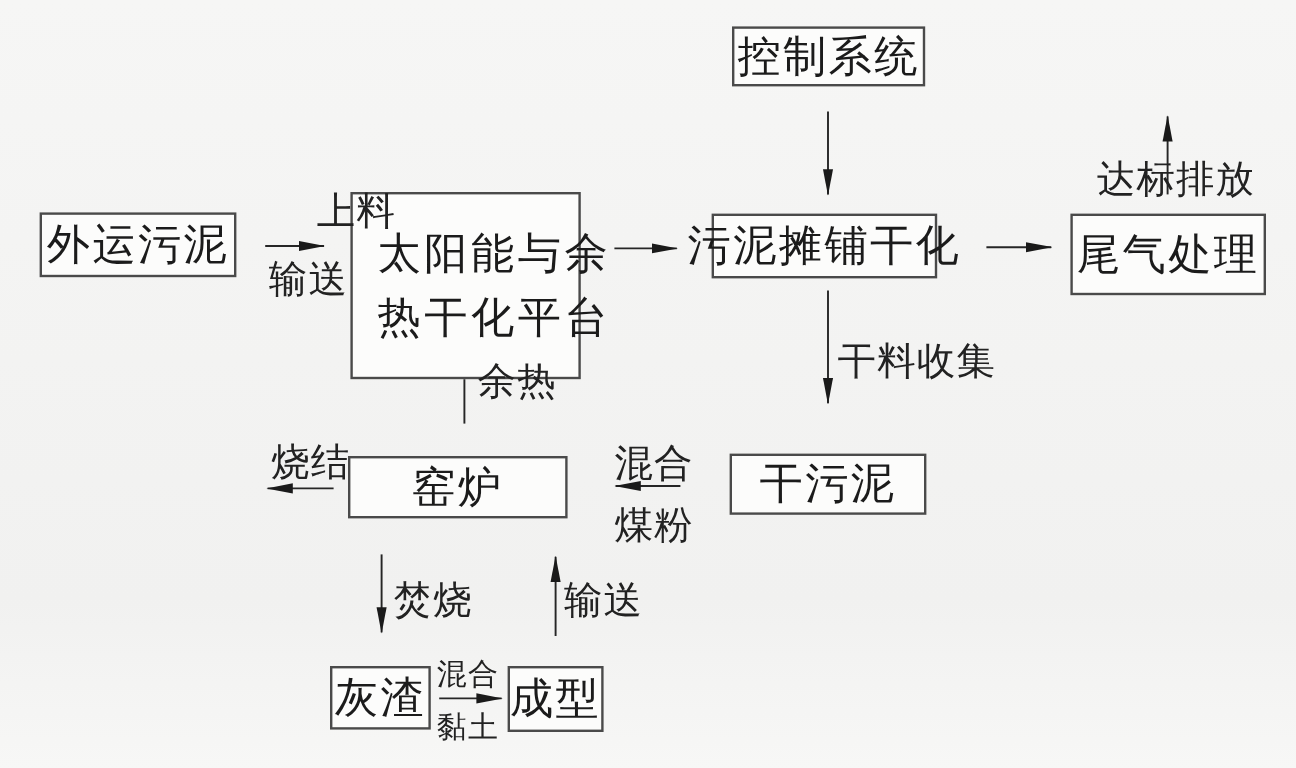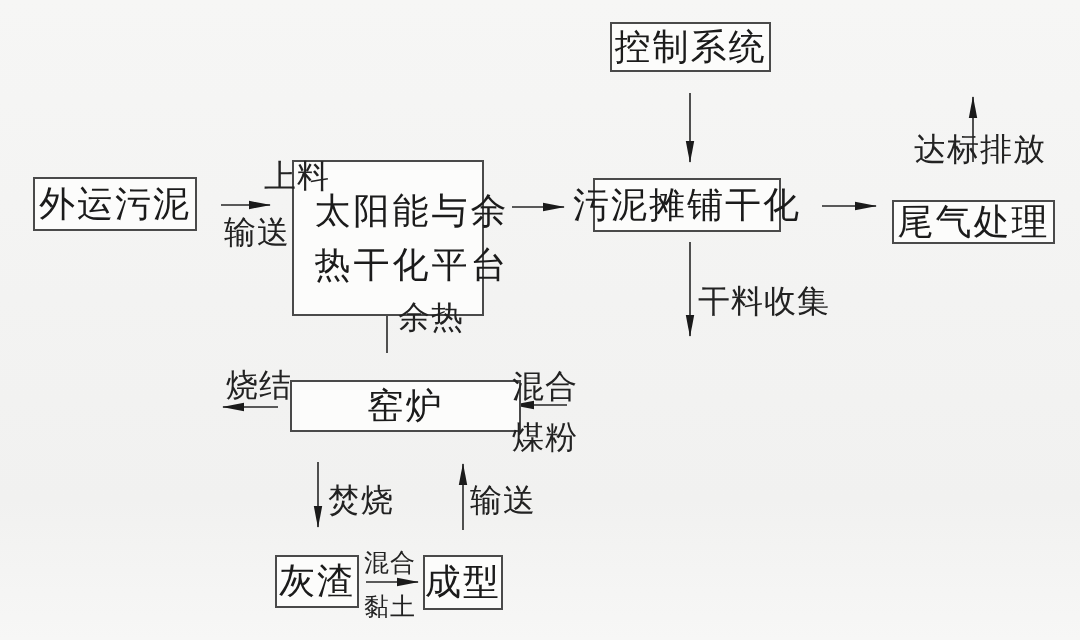--- a/index.html
+++ b/index.html
@@ -81,24 +81,25 @@
 
   <div class="node" style="left:33px; top:177px; width:164px; height:54px;">外运污泥</div>
 
   <div class="node multiline" style="left:292px; top:160px; width:192px; height:156px;padding-left:48px;">
     <span>太阳能与余</span>
     <span>热干化平台</span>
   </div>
 
   <div class="node" style="left:593px; top:178px; width:188px; height:54px;">污泥摊铺干化</div>
 
-  <div class="node" style="left:892px; top:178px; width:163px; height:44px;margin-top:22px;">尾气处理</div>
+  <div class="node" style="left:892px; top:178px; width:163px; height:68px;">尾气处理</div>
 
+  <div class="node" style="left:608px; top:378px; width:164px; height:51px;">干污泥</div>
 
-  <div class="node" style="left:290px; top:380px; width:231px; height:52px;">窑炉</div>
+  <div class="node" style="left:290px; top:380px; width:183px; height:52px;">窑炉</div>
 
 
   <div class="node" style="left:423px; top:555px; width:80px; height:55px;">成型</div>
 
   <div class="node" style="left:275px; top:555px; width:84px; height:53px;">灰渣</div>
 
   <div class="edge-label" style="left:222px; top:160px;margin-left:42px;">上料</div>
   <div class="edge-label" style="left:224px; top:216px;">输送</div>
 
   <div class="edge-label" style="left:914px; top:133px;">达标</div>

